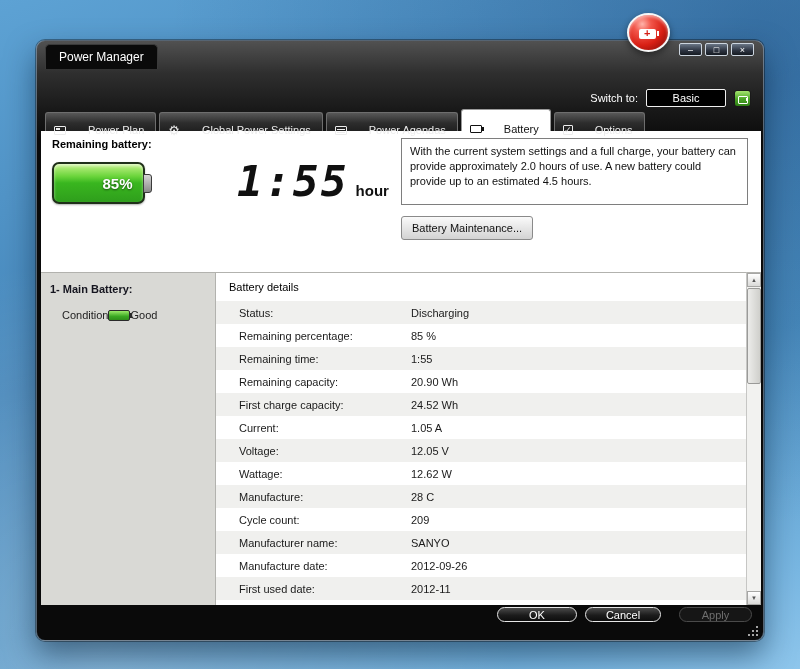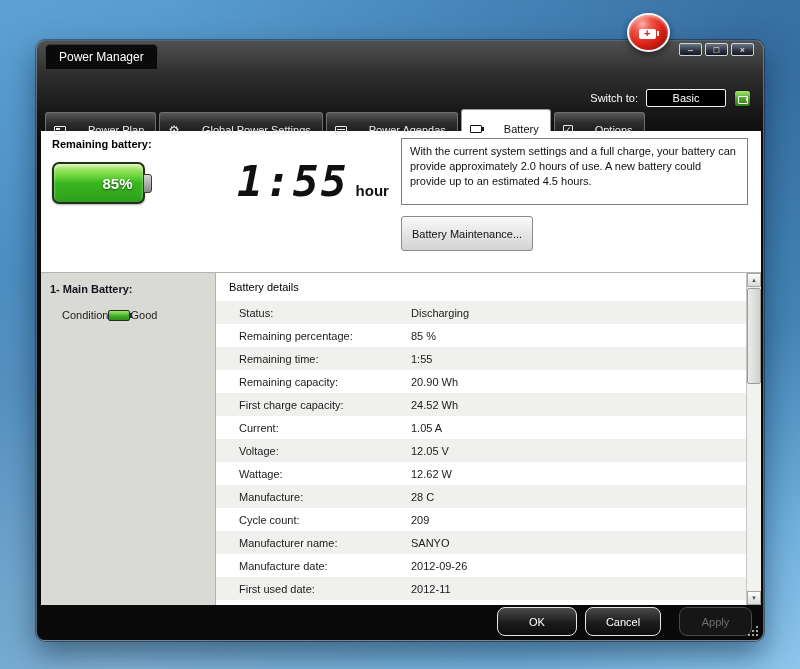--- a/index.html
+++ b/index.html
@@ -89,21 +89,21 @@
   .clock { position:absolute; left:196px; top:29px; display:flex; align-items:baseline; }
   .lcd { font-family:"DejaVu Sans Mono", monospace; font-weight:bold; font-style:italic; font-size:43px; line-height:1; letter-spacing:2px; color:#101010; }
   .unit { font-size:15px; font-weight:bold; color:#101010; margin-left:7px; }
 
   .desc-box {
     position:absolute; left:360px; top:7px; width:347px; height:67px;
     border:1px solid #7e7e7e; background:#fff; padding:5px 8px;
     font-size:11px; line-height:1.35; color:#111;
   }
   .maint-btn {
-    position:absolute; left:360px; top:85px; height:35px; padding:0 10px;
+    position:absolute; left:360px; top:85px; height:24px; padding:0 10px;
     background:linear-gradient(#fafafa,#e8e8e8 45%,#d3d3d3);
     border:1px solid #8a8a8a; border-radius:3px; font-size:11px; color:#111;
     font-family:"Liberation Sans", sans-serif;
   }
 
   .sidebar {
     position:absolute; left:0; top:141px; width:175px; height:333px;
     background:#d9d9d5; border-top:1px solid #b2b2ae; border-right:1px solid #b2b2ae;
   }
   .batt-title { position:absolute; left:9px; top:10px; font-size:11px; font-weight:bold; color:#15151f; }
@@ -124,21 +124,21 @@
     background:linear-gradient(#ffffff,#dadad8); border:1px solid #a6a6a4;
     font-size:6px; color:#555; text-align:center; line-height:12px;
   }
   .sb-btn.up { top:0; }
   .sb-btn.down { bottom:0; }
   .sb-thumb { position:absolute; left:0; top:15px; width:14px; height:96px; border:1px solid #9a9a98; border-radius:2px;
     background:linear-gradient(90deg,#ececea,#cfcfcb); }
 
   .footer { position:absolute; left:0; bottom:0; width:100%; height:37px; }
   .f-btn {
-    position:absolute; top:4px; height:29px; font-size:11px; border-radius:8px; color:#fff;
+    position:absolute; top:4px; height:15px; font-size:11px; border-radius:8px; color:#fff;
     background:linear-gradient(#4a4a4a,#1c1c1c 55%,#0d0d0d);
     border:1px solid #e6e6e6; font-family:"Liberation Sans", sans-serif;
   }
   .f-ok { left:460px; width:80px; }
   .f-cancel { left:548px; width:76px; }
   .f-apply { left:642px; width:73px; color:#6e6e6e; border-color:#4a4a4a; background:#161616; }
 
   .grip { position:absolute; right:5px; bottom:4px; width:12px; height:12px; }
   .grip::after {
     content:""; position:absolute; right:0; bottom:0; width:2px; height:2px; background:#a6a6a6;

